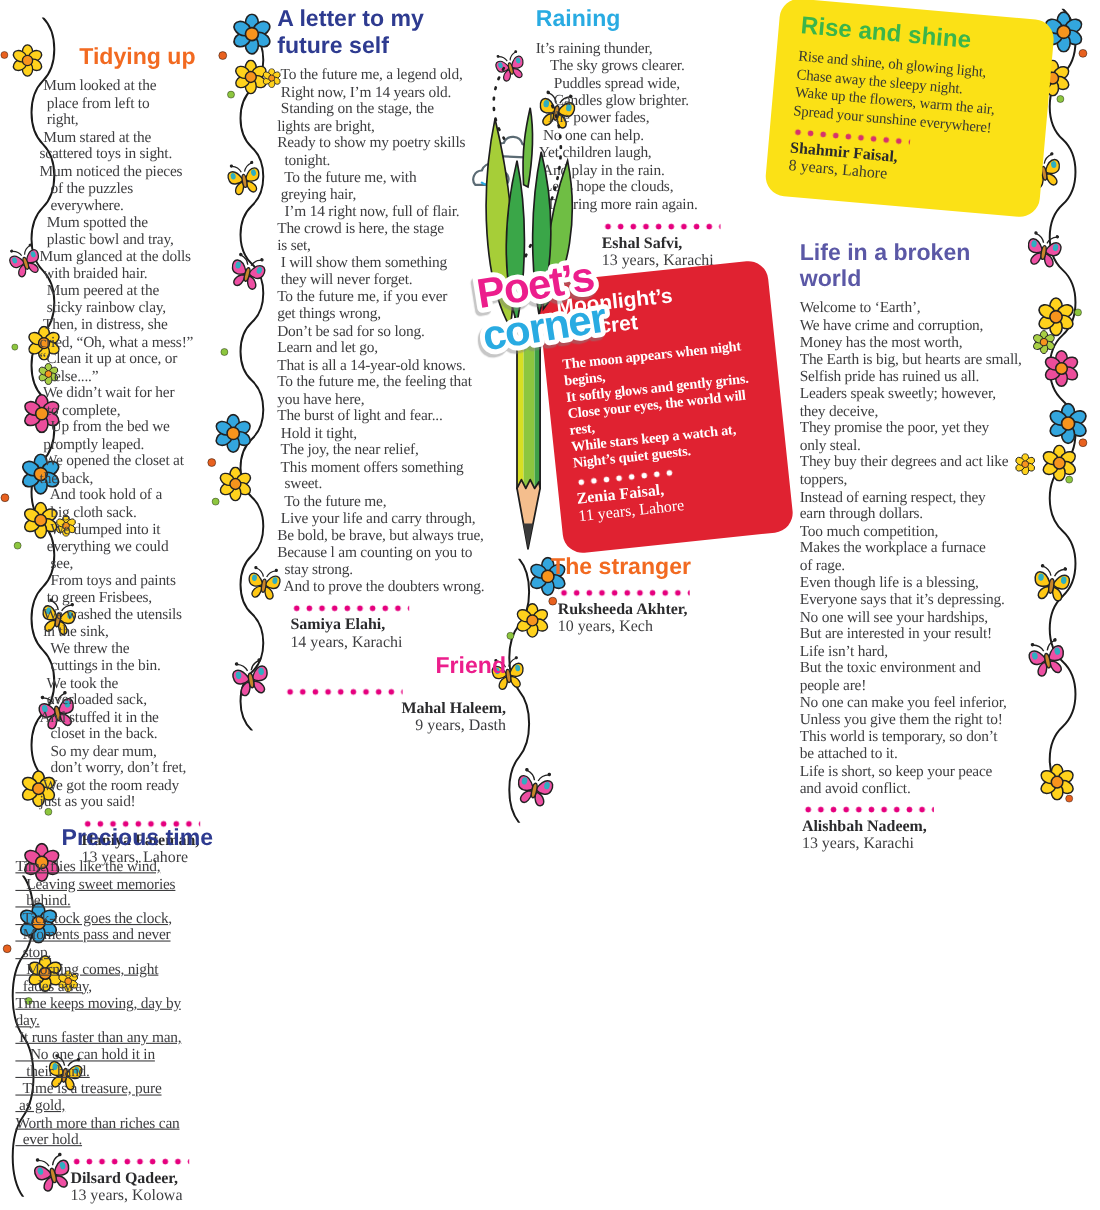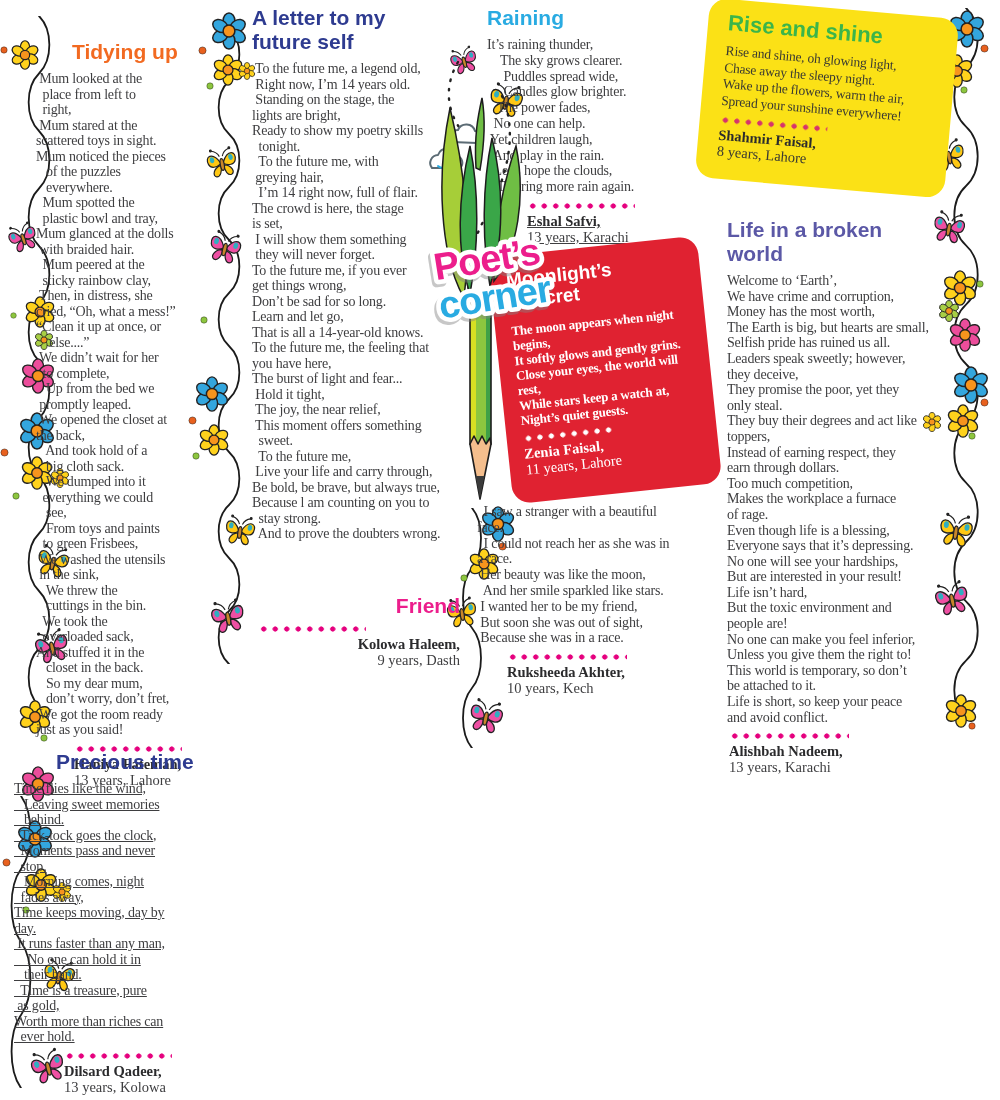--- a/index.html
+++ b/index.html
@@ -27,21 +27,21 @@
   .pb-letter{left:252px;top:6px;width:208px;}
   .pb-letter .poem-title{color:#2E3B90;}
   .pb-letter .poem-text{line-height:15.5px;}
   .pb-letter .author-wrap{margin-left:12px;}
   .pb-friend{left:252px;top:594px;width:208px;text-align:right;}
   .pb-friend .poem-title{color:#EC1E8C;padding-left:6px;}
   .pb-friend .poem-text{margin-top:16px;}
   .pb-friend .author-wrap{margin-left:6px;}
   .pb-raining{left:487px;top:6px;width:218px;}
   .pb-raining .poem-title{color:#29ABE2;}
-  .pb-raining .author-wrap{margin-left:40px;text-decoration:underline;}
+  .pb-raining .author-wrap{margin-left:60px;}
   .pb-stranger{left:477px;top:504px;width:228px;}
   .pb-stranger .poem-title{color:#F26A21;padding-left:24px;}
   .pb-stranger .author-wrap{margin-left:30px;}
   .pb-broken{left:727px;top:190px;width:232px;}
   .pb-broken .poem-title{color:#5B58A6;margin-top:28px;}
   .pb-broken .poem-text{line-height:15.6px;}
   .pb-broken .author-wrap{margin-left:2px;}
   
   .card{position:absolute;z-index:3;border-radius:18px;box-sizing:border-box;}
   .card-moonlight{left:500px;top:246px;width:210px;height:248px;background:#E02231;
@@ -503,27 +503,32 @@
  Hold it tight,
  The joy, the near relief,
  This moment offers something
   sweet.
   To the future me,
  Live your life and carry through,
 Be bold, be brave, but always true,
 Because l am counting on you to
   stay strong.
   And to prove the doubters wrong.</div>
+    <div class="author-wrap">
+      <div class="dots"></div>
+      <div class="poem-author">Samiya Elahi,</div>
+      <div class="poem-meta">14 years, Karachi</div>
+    </div>
   </section>
 
   <section class="poem pb-friend">
     <h2 class="poem-title">Friend</h2>
     <div class="author-wrap">
       <div class="dots"></div>
-      <div class="poem-author">Kolowa Haleem,</div>
+      <div class="poem-author">Mahal Haleem,</div>
       <div class="poem-meta">9 years, Dasth</div>
     </div>
   </section>
 
   <section class="poem pb-raining">
     <h2 class="poem-title">Raining</h2>
     <div class="poem-text">It’s raining thunder,
     The sky grows clearer.
      Puddles spread wide,
      Candles glow brighter.
@@ -534,29 +539,21 @@
   Let’s hope the clouds,
    To bring more rain again.</div>
     <div class="author-wrap">
       <div class="dots"></div>
       <div class="poem-author">Eshal Safvi,</div>
       <div class="poem-meta">13 years, Karachi</div>
     </div>
   </section>
 
   <section class="poem pb-stranger">
-    <div class="poem-text">  I saw a stranger with a beautiful
-face.
-  I could not reach her as she was in
-a race.
- Her beauty was like the moon,
-  And her smile sparkled like stars.
- I wanted her to be my friend,
- But soon she was out of sight,
- Because she was in a race.</div>
+    <h2 class="poem-title">The stranger</h2>
     <div class="author-wrap">
       <div class="dots" style="width:120px"></div>
       <div class="poem-author">Ruksheeda Akhter,</div>
       <div class="poem-meta">10 years, Kech</div>
     </div>
   </section>
 
   <section class="poem pb-broken">
     <h2 class="poem-title">Life in a broken
 world</h2>

